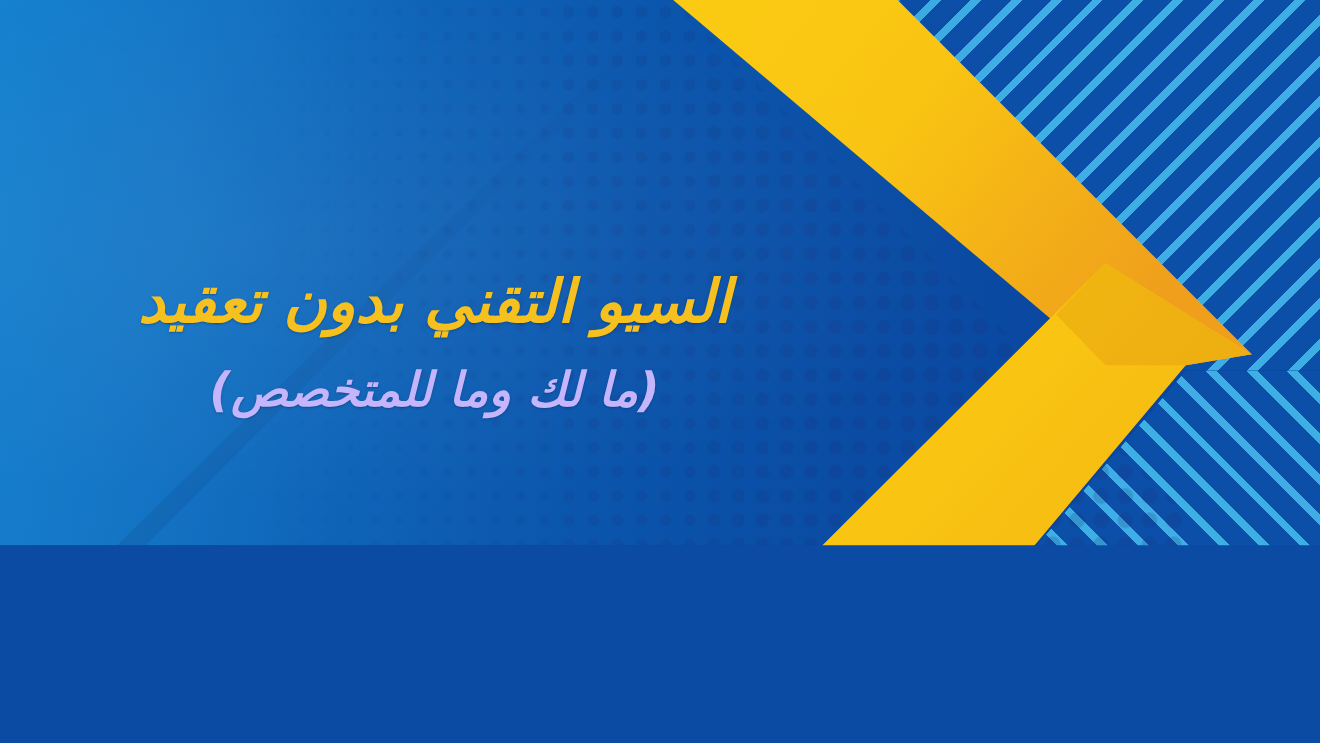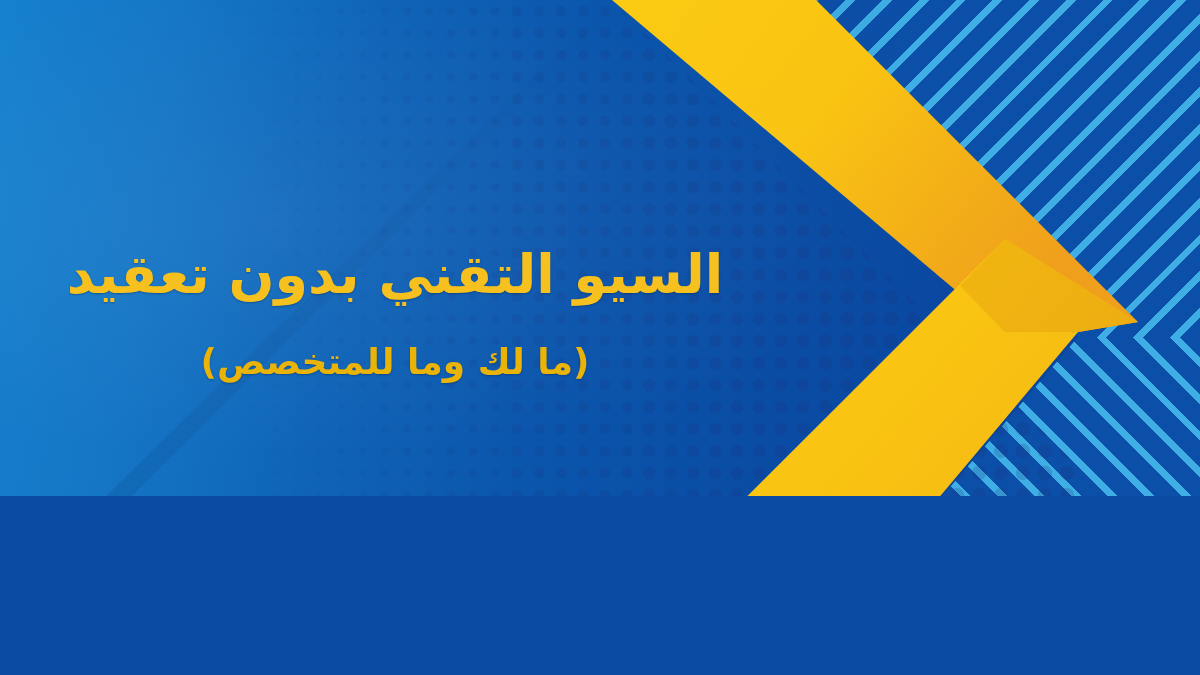--- a/index.html
+++ b/index.html
@@ -8,20 +8,21 @@
     padding: 0;
     background: #0b4ba3;
   }
   #slide {
     position: relative;
     width: 1200px;
     height: 496px;
     overflow: hidden;
     font-family: "DejaVu Sans", "Liberation Sans", sans-serif;
     background: #0b4ba3;
+    font-style: italic;
   }
 
   
   .layer {
     position: absolute;
     inset: 0;
   }
   #base-gradient {
     background: linear-gradient(100deg,
         #1581cf 0%,
@@ -96,25 +97,25 @@
     margin: 0;
     font-size: 54px;
     line-height: 1.18;
     font-weight: 700;
     color: #f6c11f;
     letter-spacing: 0px;
     text-shadow: 0 1px 2px rgba(3,30,72,0.35);
     white-space: nowrap;
   }
   #slide-subtitle {
-    margin: 33px 0 0 0;
-    font-size: 36px;
+    margin: 23px 0 0 0;
+    font-size: 43px;
     line-height: 1.2;
     font-weight: 600;
-    color: #eab308;
+    color: #c4b5fd;
     text-shadow: 0 1px 2px rgba(3,30,72,0.35);
     white-space: nowrap;
   }
 </style>
 </head>
 <body>
 
 <div id="slide">
 
   <div id="base-gradient" class="layer"></div>

